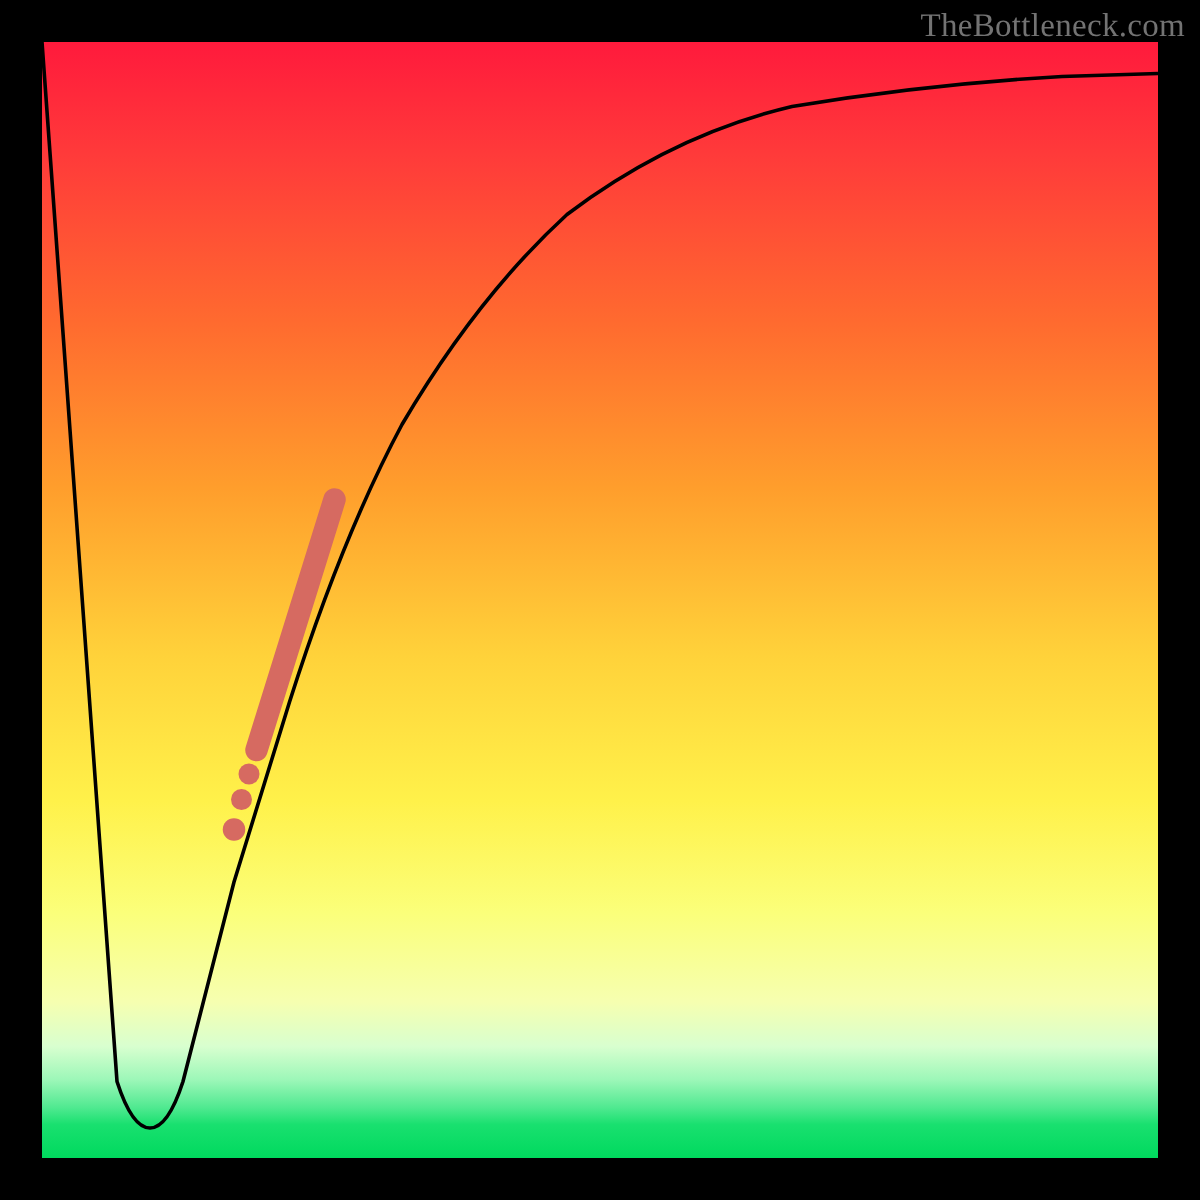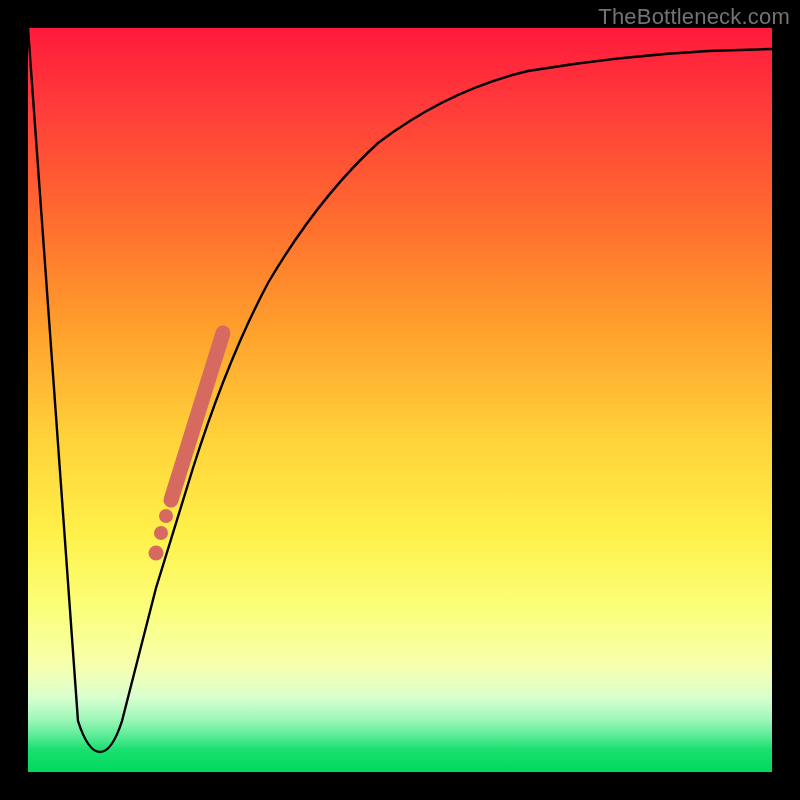--- a/index.html
+++ b/index.html
@@ -10,20 +10,21 @@
     overflow: hidden;
     background: #000;
     font-family: Arial, Helvetica, sans-serif;
   }
   .frame {
     position: absolute;
     top: 0; left: 0;
     width: 800px;
     height: 672px;
     background: #000;
+    font-family: Liberation Serif, serif;
   }
   .plot {
     position: absolute;
     top: 28px;
     left: 28px;
     width: 744px;
     height: 744px;
     overflow: hidden;
   }
   .gradient {

